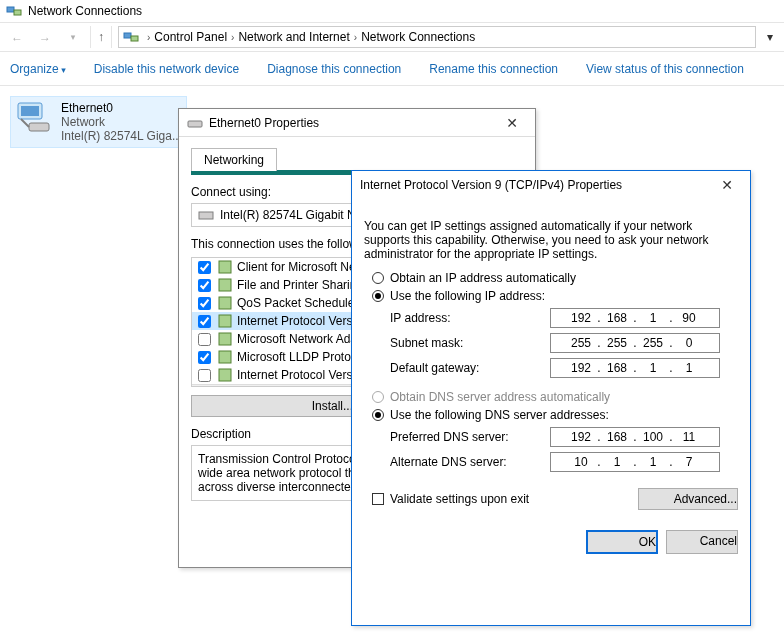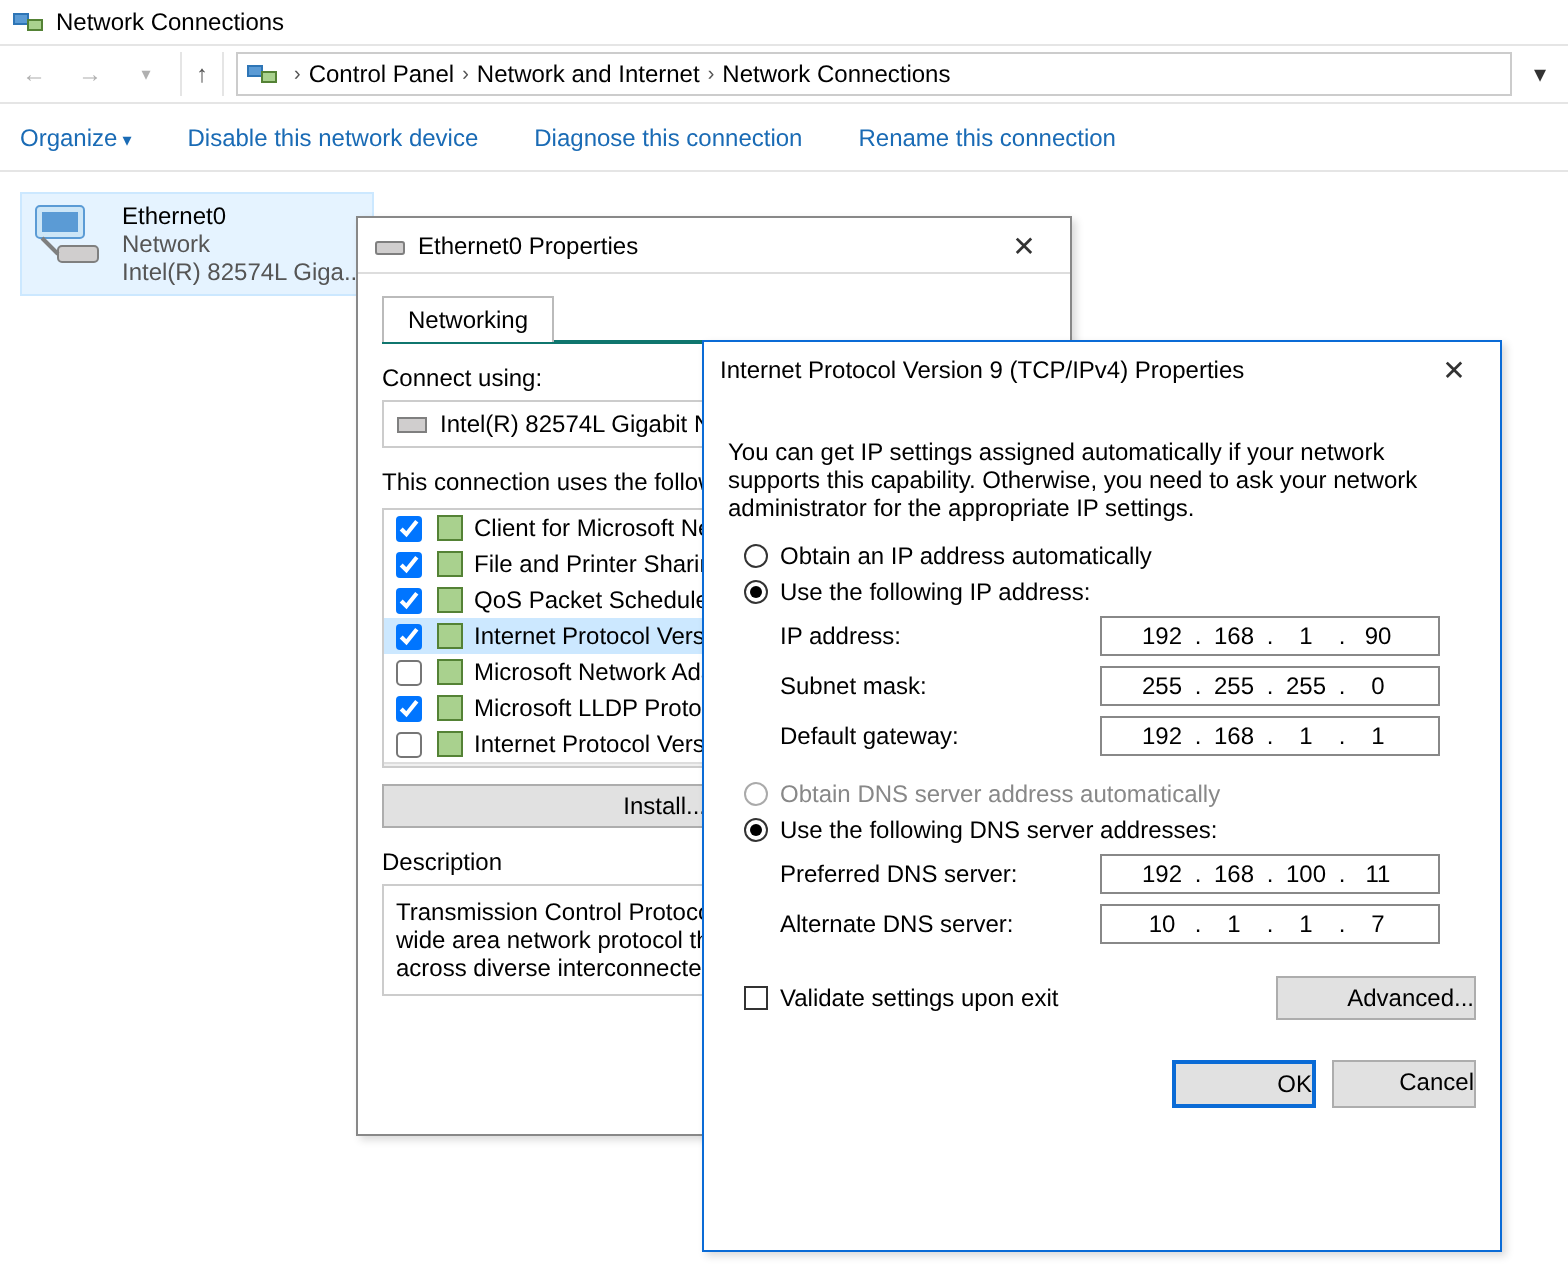--- a/index.html
+++ b/index.html
@@ -28,21 +28,21 @@
 .adapter-icon { width: 40px; height: 34px; margin-right: 6px; }
 .adapter-text .name { font-weight: 400; color: #000; }
 .adapter-text .line { color: #555; }
 
 
 .dlg { position: absolute; background: #fff; border: 1px solid #888; box-shadow: 2px 2px 4px rgba(0,0,0,0.15);}
 .dlg-title { height: 28px; background: #fff; display: flex; align-items: center; padding: 0 8px; border-bottom: 1px solid #ddd; }
 .dlg-title .t { flex: 1; }
 .dlg-title .close { width: 30px; text-align: center; color: #333; font-size: 14px; }
 .dlg-body { padding: 10px 12px; }
-.tabstrip { border-bottom: 2px solid #0f766e; display: flex; }
+.tabstrip { border-bottom: 5px solid #0f766e; display: flex; }
 .tab { padding: 4px 12px; border: 1px solid #bbb; border-bottom: none; background: #fff; position: relative; top: 1px; }
 .group-label { margin: 10px 0 4px; }
 .adapter-row { border: 1px solid #ccc; padding: 3px 6px; display: flex; align-items: center; gap: 6px; }
 .items-list { border: 1px solid #ccc; margin-top: 6px; height: 130px; overflow: hidden; }
 .items-list .row { display: flex; align-items: center; padding: 1px 4px; gap: 4px; }
 .items-list .row.sel { background: #cce8ff; }
 .items-list input[type=checkbox] { margin: 0 2px; }
 .scrollbar-h { height: 14px; background: #f0f0f0; border-top: 1px solid #ddd; display:flex; align-items:center; }
 .scrollbar-h .thumb { width: 60px; height: 10px; background: #c0c0c0; margin-left: 12px; }
 .btnrow { display: flex; gap: 6px; margin-top: 8px; }
@@ -105,20 +105,21 @@
       <span class="sep">›</span>
       <span class="seg">Network Connections</span>
     </div>
     <div class="dropdown-caret">▾</div>
   </div>
   <div class="cmdbar">
     <span class="cmd organize">Organize</span>
     <span class="cmd">Disable this network device</span>
     <span class="cmd">Diagnose this connection</span>
     <span class="cmd">Rename this connection</span>
+    <span class="cmd">View status of this connection</span>
   </div>
   <div class="content">
     <div class="adapter selected">
       <svg class="adapter-icon" viewBox="0 0 40 34">
           <rect x="3" y="2" width="24" height="16" rx="2" fill="#cde6f7" stroke="#5b9bd5"></rect>
           <rect x="6" y="5" width="18" height="10" fill="#5b9bd5"></rect>
           <rect x="14" y="22" width="20" height="8" rx="2" fill="#d0cece" stroke="#7f7f7f"></rect>
           <path d="M14 26 L6 18" stroke="#7f7f7f" stroke-width="2"></path>
         </svg>
       <div class="adapter-text">

